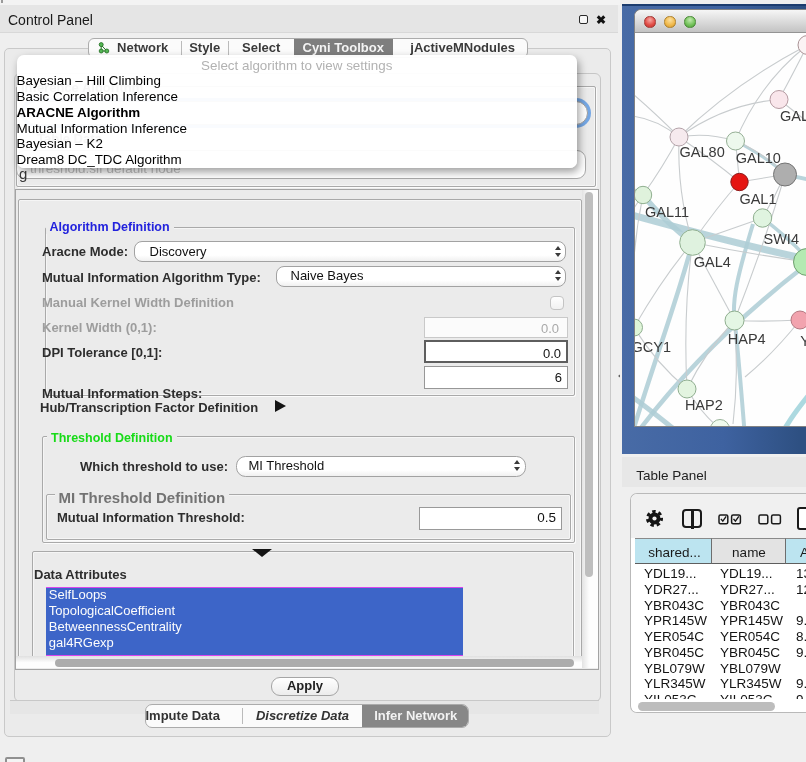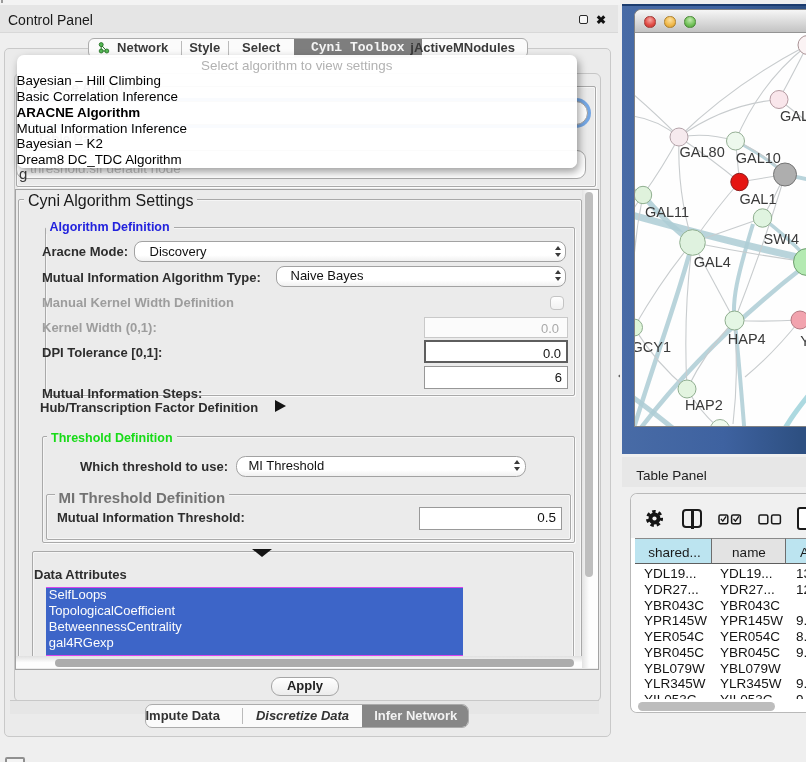--- a/index.html
+++ b/index.html
@@ -34,21 +34,20 @@
   <div class="lbl" style="left:37px;top:130.5px;">Table Data</div>
   <div class="ab" style="left:16px;top:150px;width:568px;height:27px;background:#fff;border:1px solid #A9A9A9;border-radius:9px;"></div>
   <div class="ab" style="left:30px;top:161px;font-size:13.5px;color:#C2C2C2;white-space:nowrap;">threshold.sif default node</div>
   <div class="ab" style="left:19px;top:165px;font-size:15px;color:#3A3A3A;">g</div>
 
   <div class="ab" style="left:14px;top:73px;width:584.5px;height:627px;border:1px solid #C6C6C6;border-radius:6px;"></div>
 
   <div class="ab" style="left:15px;top:189px;width:582px;height:479px;border:1px solid #A3A3A3;background:#EBEBEB;"></div>
 
   <div class="etch" style="left:18px;top:199px;width:561.5px;height:462px;border-radius:2px;"></div>
-  <div class="gt" style="left:24px;top:191.5px;font-size:16px;color:#1A1A1A;">Cyni Algorithm Settings</div>
 
   <div class="etch" style="left:44.5px;top:227px;width:528px;height:167px;"></div>
   <div class="gt" style="left:45.5px;top:219.5px;font-size:12.5px;font-weight:bold;color:#2222DD;">Algorithm Definition</div>
 
   <div class="lbl" style="left:42px;top:243.7px;">Aracne Mode:</div>
   <div class="combo" style="left:134px;top:241px;width:430px;height:19px;"></div>
   <div class="ct" style="left:149.5px;top:243.5px;">Discovery</div>
   <span class="spin" style="left:554.5px;top:245.5px;">
       <i style="top:0;border-bottom:4.5px solid #3A3A3A;"></i>
       <i style="top:7px;border-top:4.5px solid #3A3A3A;"></i>
@@ -126,21 +125,21 @@
       <line x1="3.2" y1="9" x2="8.8" y2="9" stroke="#2A7A2A" stroke-width="1"></line>
       <line x1="3.2" y1="3" x2="8.8" y2="9" stroke="#2A7A2A" stroke-width="1"></line>
       <circle cx="3.2" cy="2.6" r="2" fill="#55B855" stroke="#1E6B1E" stroke-width=".8"></circle>
       <circle cx="3.2" cy="9" r="2" fill="#55B855" stroke="#1E6B1E" stroke-width=".8"></circle>
       <circle cx="8.8" cy="9" r="2" fill="#55B855" stroke="#1E6B1E" stroke-width=".8"></circle>
     </svg>
     <div class="ab" style="left:92px;top:2px;width:1px;height:16px;background:#BBB;"></div>
     <div class="ab" style="left:93px;top:0;width:46px;height:20px;line-height:18.5px;text-align:center;">Style</div>
     <div class="ab" style="left:139px;top:2px;width:1px;height:16px;background:#BBB;"></div>
     <div class="ab" style="left:140px;top:0;width:65px;height:20px;line-height:18.5px;text-align:center;">Select</div>
-    <div class="ab" style="left:205px;top:0;width:128px;height:20px;line-height:18.5px;text-align:center;background:#7E7E7E;color:#F4F4F4;font-family:Liberation Mono, monospace;">Cyni Toolbox</div>
+    <div class="ab" style="left:205px;top:0;width:99px;height:20px;line-height:18.5px;text-align:center;background:#7E7E7E;color:#F4F4F4;">Cyni Toolbox</div>
     <div class="ab" style="left:309.5px;top:0;width:129px;height:20px;line-height:18.5px;text-align:center;">jActiveMNodules</div>
   </div>
 
   <div class="ab" style="left:17px;top:55.2px;width:560.4px;height:113.1px;background:rgba(255,255,255,.955);border-radius:7px;box-shadow:2px 4px 8px rgba(0,0,0,.38);"></div>
   <div class="ab" style="left:16px;top:57.5px;width:561.4px;font-size:13.4px;color:#000;line-height:15.75px;">
     <div style="text-align:center;color:#B2B2B2;">Select algorithm to view settings</div>
     <div style="padding-left:0.5px;">Bayesian – Hill Climbing<br>Basic Correlation Inference<br><b>ARACNE Algorithm</b><br>Mutual Information Inference<br>Bayesian – K2<br>Dream8 DC_TDC Algorithm</div>
   </div>
 
   <div class="ab" style="left:5px;top:757px;width:16px;height:10px;border:2px solid #909090;background:#F4F4F4;border-radius:2px;"></div>

